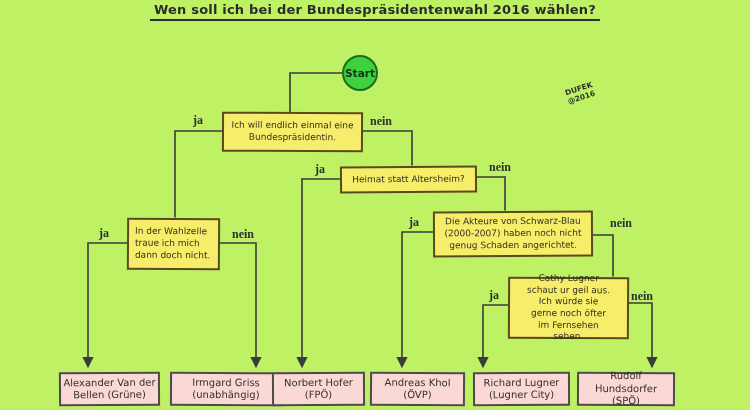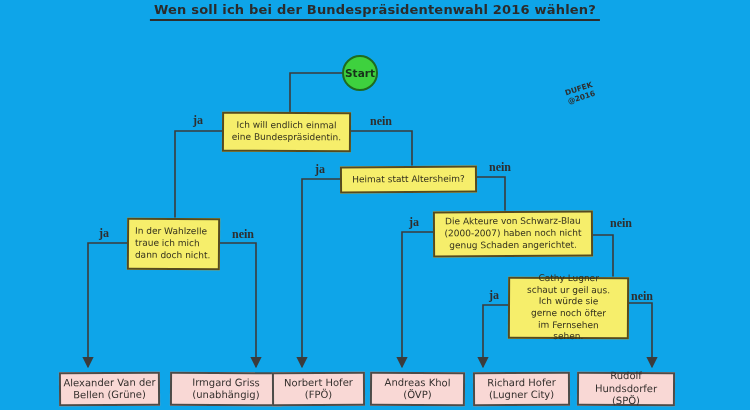--- a/index.html
+++ b/index.html
@@ -1,17 +1,17 @@
 <!DOCTYPE html>
 <html><head>
 <meta charset="utf-8">
 <style>
   html,body{margin:0;padding:0;background:#ffffff;}
   .canvas{
-    position:relative;width:750px;height:410px;background:#0ea5e9;overflow:hidden;
+    position:relative;width:750px;height:410px;background:#bef264;overflow:hidden;
     font-family:"DejaVu Sans", sans-serif;color:#2b2b2b;
   }
   .title{
     position:absolute;top:2px;left:50%;transform:translateX(-50%);
     font-size:13px;font-weight:600;letter-spacing:.2px;white-space:nowrap;
     border-bottom:2px solid #2e2e2e;padding:0 4px 2px 4px;
   }
   .signature{
     position:absolute;left:566px;top:84px;transform:rotate(-18deg);
     font-size:7.5px;font-weight:700;line-height:1.25;color:#2e2e2e;white-space:pre-line;
@@ -22,21 +22,21 @@
     background:#3ed13e;border:2px solid #1f6b1f;box-sizing:border-box;
     display:flex;align-items:center;justify-content:center;
     font-size:10.5px;font-weight:600;color:#17321a;
   }
   .decision{
     position:absolute;background:#f6ee6b;border:2px solid #564a1e;box-sizing:border-box;
     display:flex;align-items:center;justify-content:center;
     font-size:9px;line-height:1.3;color:#33301d;
   }
   .decision .txt{display:block;}
-  .d1{left:222px;top:112px;width:129px;height:36px;text-align:center;padding:18px 3px;transform:rotate(.3deg);}
+  .d1{left:222px;top:112px;width:141px;height:36px;text-align:center;padding:18px 3px;transform:rotate(.3deg);}
   .d2{left:340px;top:166px;width:137px;height:27px;text-align:center;padding:2px 3px;transform:rotate(-.4deg);}
   .d3{left:127px;top:218px;width:93px;height:52px;text-align:left;padding:3px 6px;transform:rotate(.4deg);}
   .d4{left:433px;top:211px;width:160px;height:46px;text-align:center;padding:3px 5px;transform:rotate(-.3deg);}
   .d5{left:508px;top:277px;width:121px;height:62px;text-align:center;padding:4px 15px;transform:rotate(.3deg);}
   .edge-label{
     position:absolute;transform:translate(-50%,0);
     font-size:12px;font-weight:600;color:#2e2e2e;white-space:nowrap;font-family:Liberation Serif, serif;
   }
   .result{
     position:absolute;top:372px;height:34px;background:#f9d8d5;border:2px solid #4c4b48;
@@ -118,19 +118,19 @@
   <div class="result r2">
     <span><span>Irmgard Griss</span> <span>(unabhängig)</span></span>
   </div>
   <div class="result r3">
     <span><span>Norbert Hofer</span> <span>(FPÖ)</span></span>
   </div>
   <div class="result r4">
     <span><span>Andreas Khol</span> <span>(ÖVP)</span></span>
   </div>
   <div class="result r5">
-    <span><span>Richard Hofer</span> <span>(Lugner City)</span></span>
+    <span><span>Richard Lugner</span> <span>(Lugner City)</span></span>
   </div>
   <div class="result r6">
     <span><span>Rudolf Hundsdorfer</span> <span>(SPÖ)</span></span>
   </div>
 
 </div>
 
 </body></html>

